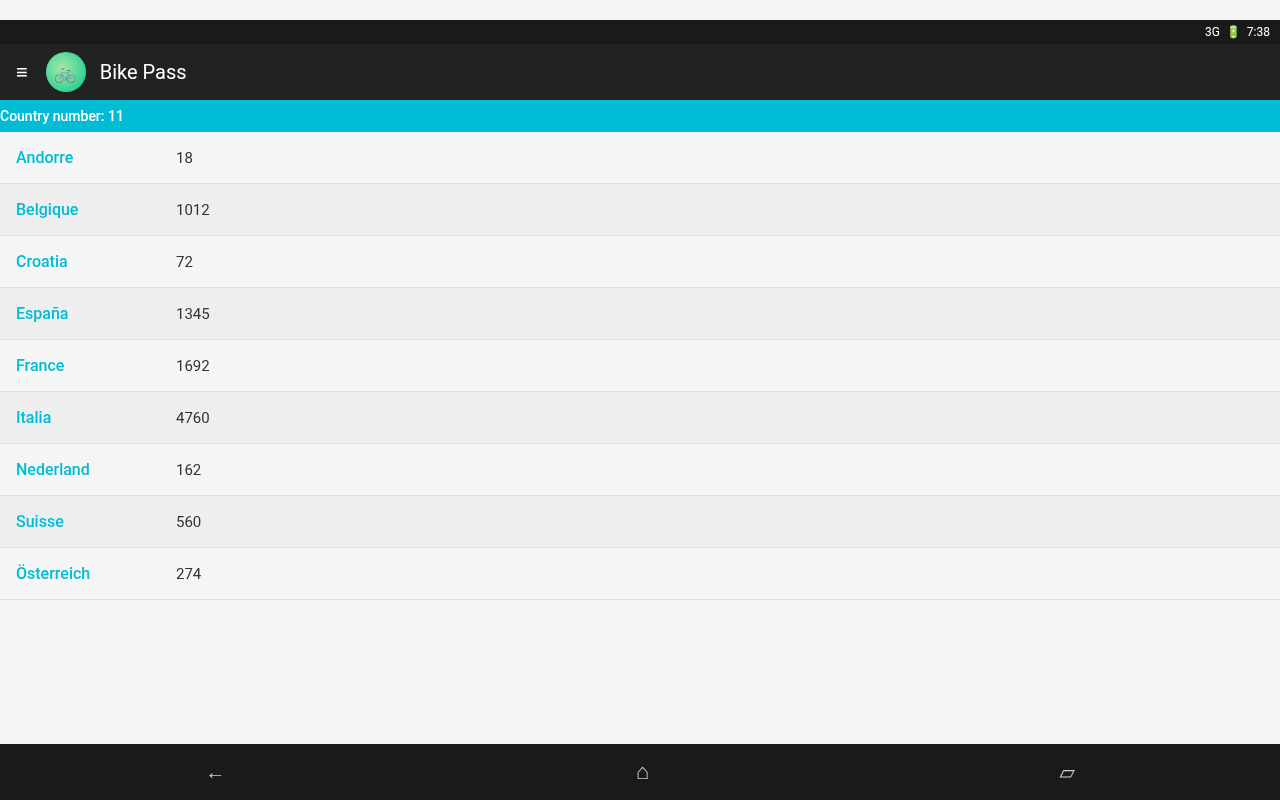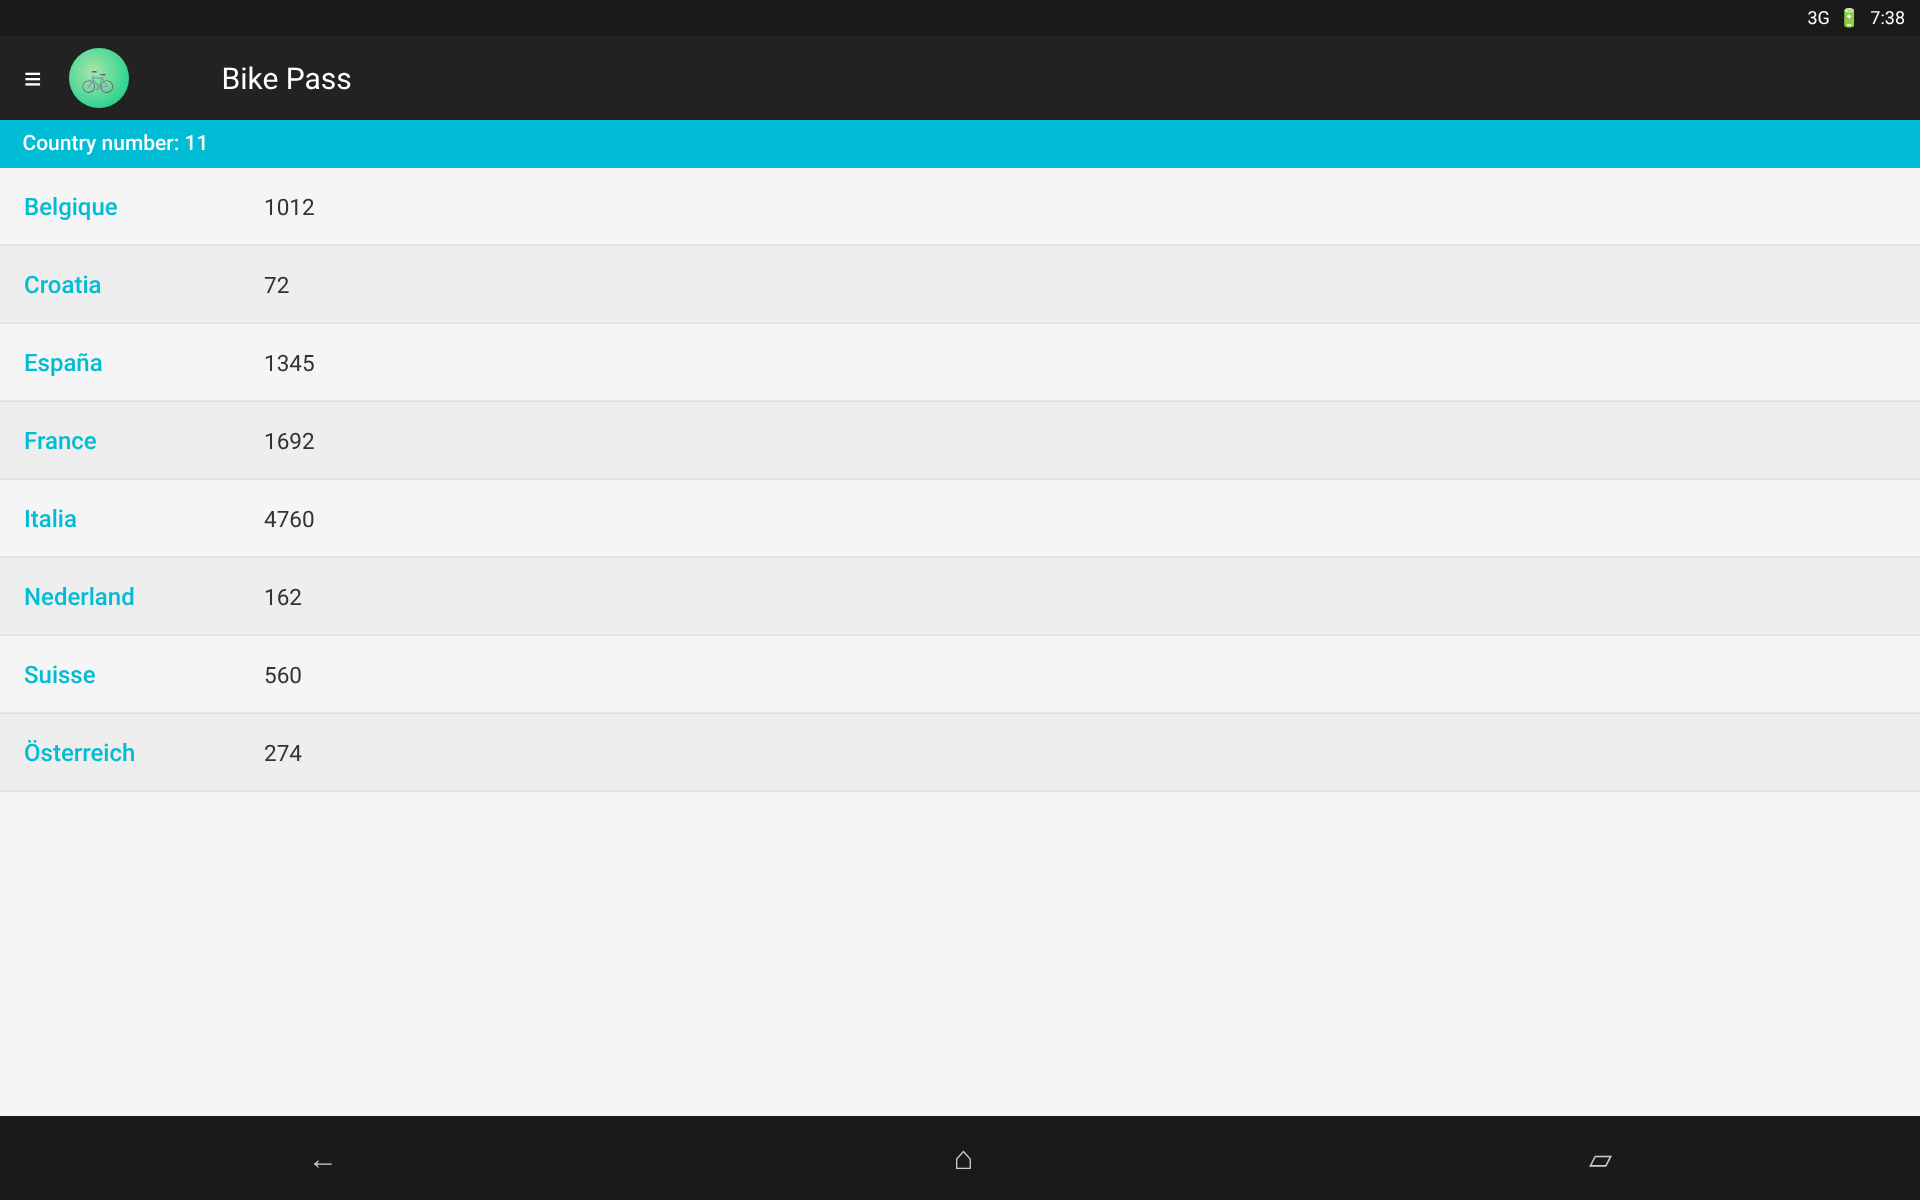--- a/index.html
+++ b/index.html
@@ -9,20 +9,21 @@
     .status-bar {
       background: #1a1a1a;
       height: 24px;
       display: flex;
       align-items: center;
       justify-content: flex-end;
       padding: 0 10px;
       color: #fff;
       font-size: 12px;
       flex-shrink: 0;
+      margin-top: 20px;
     }
     .status-bar-icons {
       display: flex;
       align-items: center;
       gap: 6px;
     }
 
     
     .app-bar {
       background: #222222;
@@ -39,33 +40,32 @@
       border-radius: 50%;
       background: radial-gradient(circle at 40% 40%, #a8e6a8, #00cc88);
       display: flex; align-items: center; justify-content: center;
       font-size: 18px;
       flex-shrink: 0;
     }
     .app-bar-title {
       color: #ffffff;
       font-size: 20px;
       font-weight: 400;
-      margin-left: 48px;
     }
     .hamburger {
       color: #fff;
       font-size: 20px;
       margin-right: 4px;
       cursor: pointer;
     }
 
     
     .country-banner {
       background: #00bcd4;
-      padding: 8px 15px;
+      padding: 8px 0;
       color: #ffffff;
       font-size: 14px;
       font-weight: 500;
       flex-shrink: 0;
     }
 
     
     .content {
       flex: 1;
       overflow-y: auto;
@@ -136,20 +136,24 @@
   <div class="app-bar-icon">🚲</div>
   <span class="app-bar-title">Bike Pass</span>
 </div>
 
 <div class="country-banner">
   <span>Country number: 11</span>
 </div>
 
 <div class="content">
 
+<div class="country-row">
+      <span class="country-name">Andorre</span>
+      <span class="country-count">18</span>
+    </div>
     <div class="country-row">
       <span class="country-name">Belgique</span>
       <span class="country-count">1012</span>
     </div>
     <div class="country-row">
       <span class="country-name">Croatia</span>
       <span class="country-count">72</span>
     </div>
     <div class="country-row">
       <span class="country-name">España</span>

